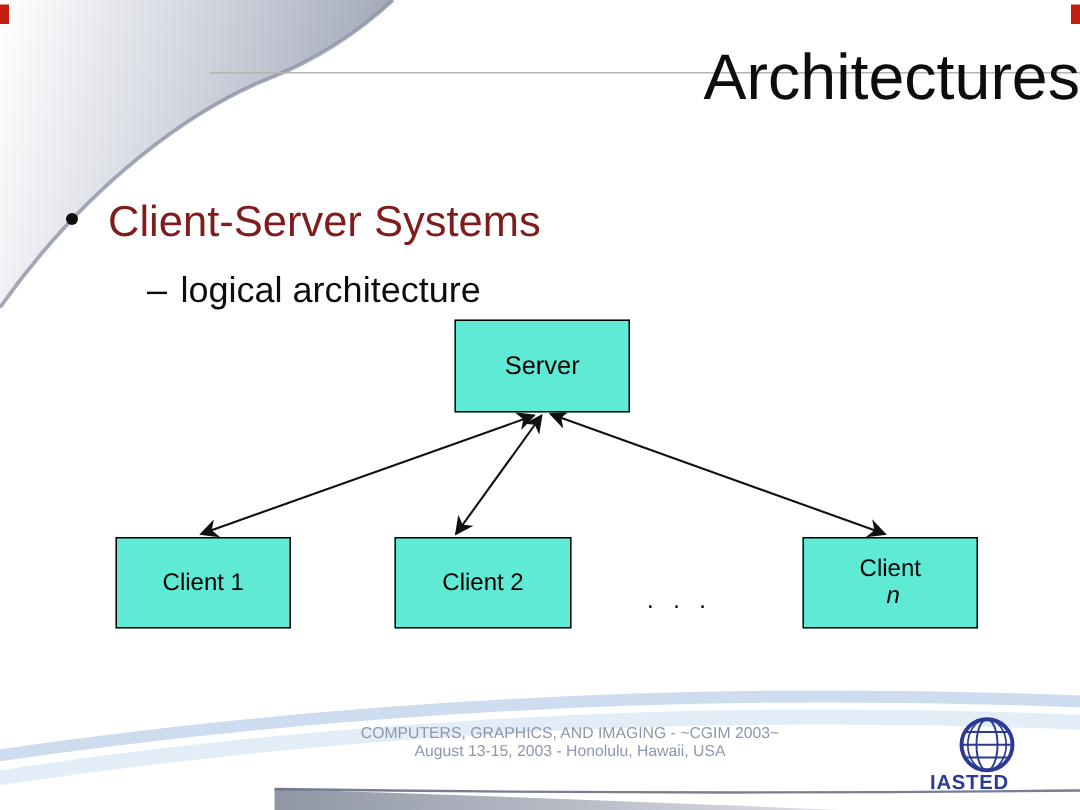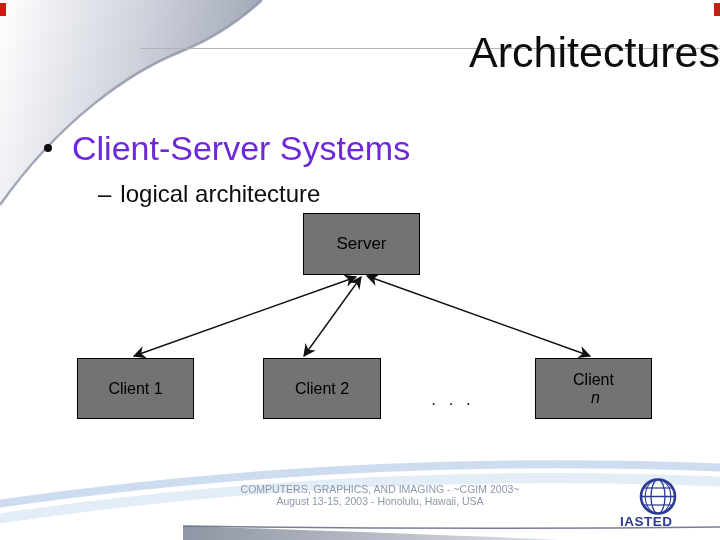--- a/index.html
+++ b/index.html
@@ -10,28 +10,28 @@
   }
   
   .bg-svg{position:absolute;left:0;top:0;width:720px;height:540px;pointer-events:none;}
   
   #title-rule{position:absolute;left:140px;top:48px;width:580px;height:1px;background:#b4b4b4;}
   #page-title{
     position:absolute;left:0;top:29px;width:720px;text-align:right;
     font-size:43px;line-height:46px;color:#0d0d0d;letter-spacing:0px;font-weight:400;
   }
   
-  #bullet1{position:absolute;left:44px;top:131px;font-size:34px;line-height:34px;color:#6d28d9;}
+  #bullet1{position:absolute;left:44px;top:131px;font-size:29px;line-height:34px;color:#7f1d1d;}
   #bullet1 .dot{display:inline-block;vertical-align:middle;width:8px;height:8px;border-radius:50%;
     background:#0d0d0d;margin-right:20px;margin-top:-6px;}
   #bullet2{position:absolute;left:98px;top:180px;font-size:24px;line-height:27px;color:#0d0d0d;}
   #bullet2 .dash{margin-right:9px;}
   
   .node{
-    position:absolute;border:1.5px solid #000;background:#737373;
+    position:absolute;border:1.5px solid #000;background:#5eead4;
     display:flex;align-items:center;justify-content:center;
     font-size:16px;color:#000;text-align:right;
   }
   #server-box{left:303px;top:213px;width:115px;height:60px;font-size:17px;}
   #client1-box{left:77px; top:358px;width:115px;height:59px;}
   #client2-box{left:263px;top:358px;width:116px;height:59px;}
   #clientn-box{left:535px;top:358px;width:115px;height:59px;flex-direction:column;}
   #clientn-box .it{font-style:italic;margin-left:4px;}
   #ellipsis{position:absolute;left:428px;top:390px;width:50px;text-align:center;
     font-size:17px;color:#111;letter-spacing:4px;}

